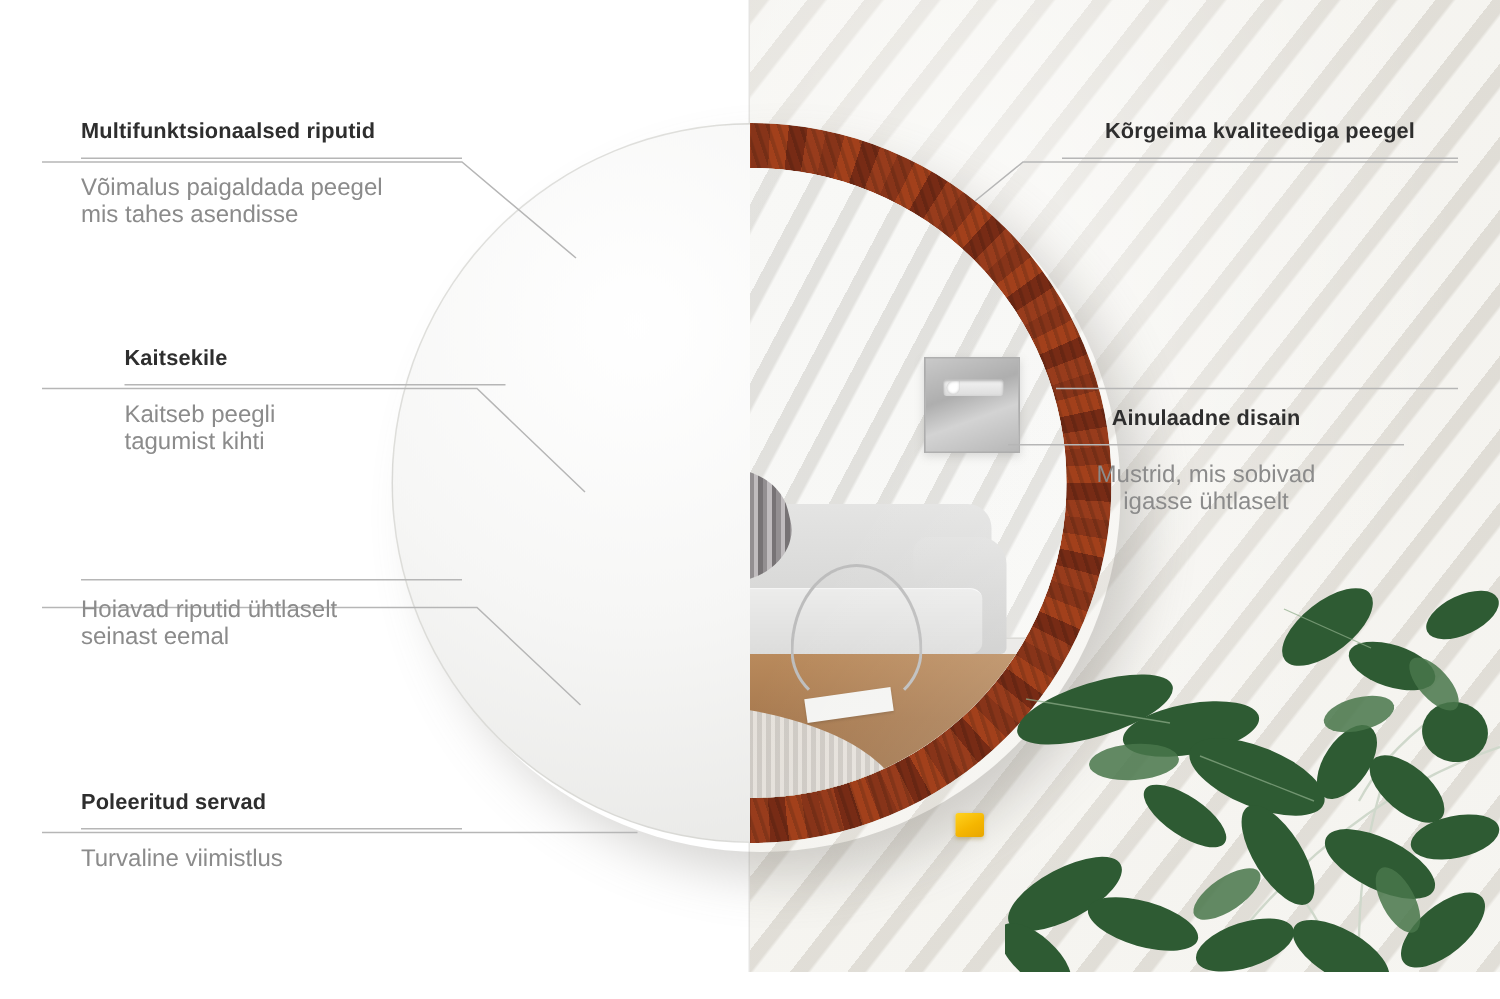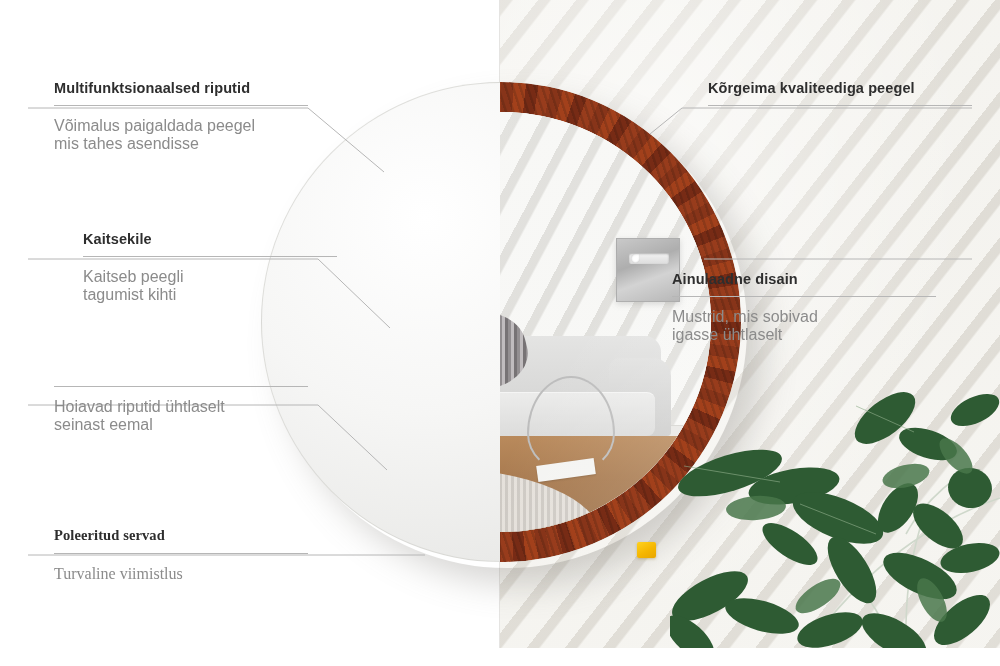--- a/index.html
+++ b/index.html
@@ -202,21 +202,21 @@
     font-size:14.5px; font-weight:bold; color:#2e2e2e; letter-spacing:.1px;
     white-space:nowrap;
   }
   .callout .rule{
     height:1px; background:#b6b6b6; margin-top:9px; margin-bottom:11px;
   }
   .callout p{
     font-size:16px; line-height:18px; color:#8b8b8b; white-space:pre-line;
   }
   .left-callout{ left:54px; width:254px; text-align:left; }
-  .right-callout{ width:264px; text-align:left; }
+  .right-callout{ width:264px; text-align:center; }
 
   .connectors{ position:absolute; inset:0; pointer-events:none; }
 </style>
 </head>
 <body>
 
 <div id="stage">
 
   <div class="bg-left"></div>
   <div class="bg-right"></div>
@@ -329,21 +329,21 @@
     <p>Kaitseb peegli
 tagumist kihti</p>
   </div>
 
   <div class="callout left-callout" style="top:377px;">
     <div class="rule"></div>
     <p>Hoiavad riputid ühtlaselt
 seinast eemal</p>
   </div>
 
-  <div class="callout left-callout" style="top:527px;font-family:Liberation Serif, serif;">
+  <div class="callout left-callout" style="top:527px;">
     <h3>Poleeritud servad</h3>
     <div class="rule"></div>
     <p>Turvaline viimistlus</p>
   </div>
 
   <div class="callout right-callout" style="top:80px; left:708px;">
     <h3>Kõrgeima kvaliteediga peegel</h3>
     <div class="rule"></div>
   </div>
 

